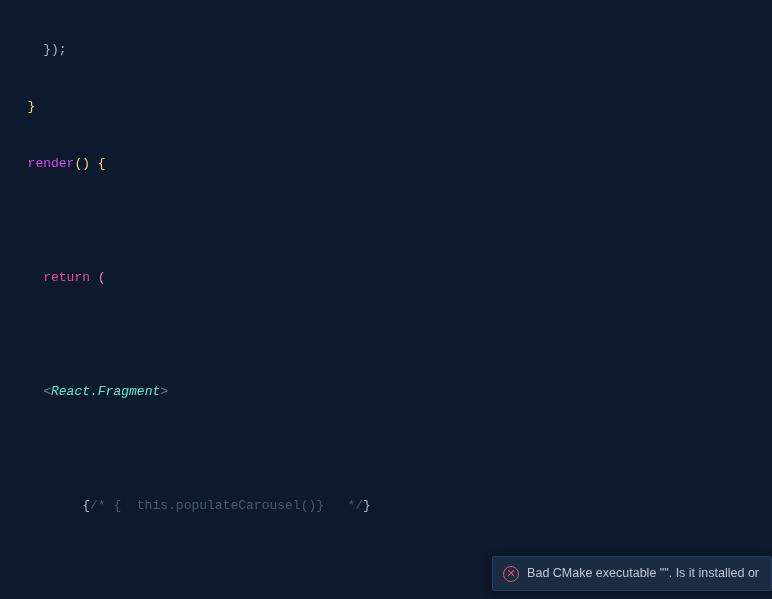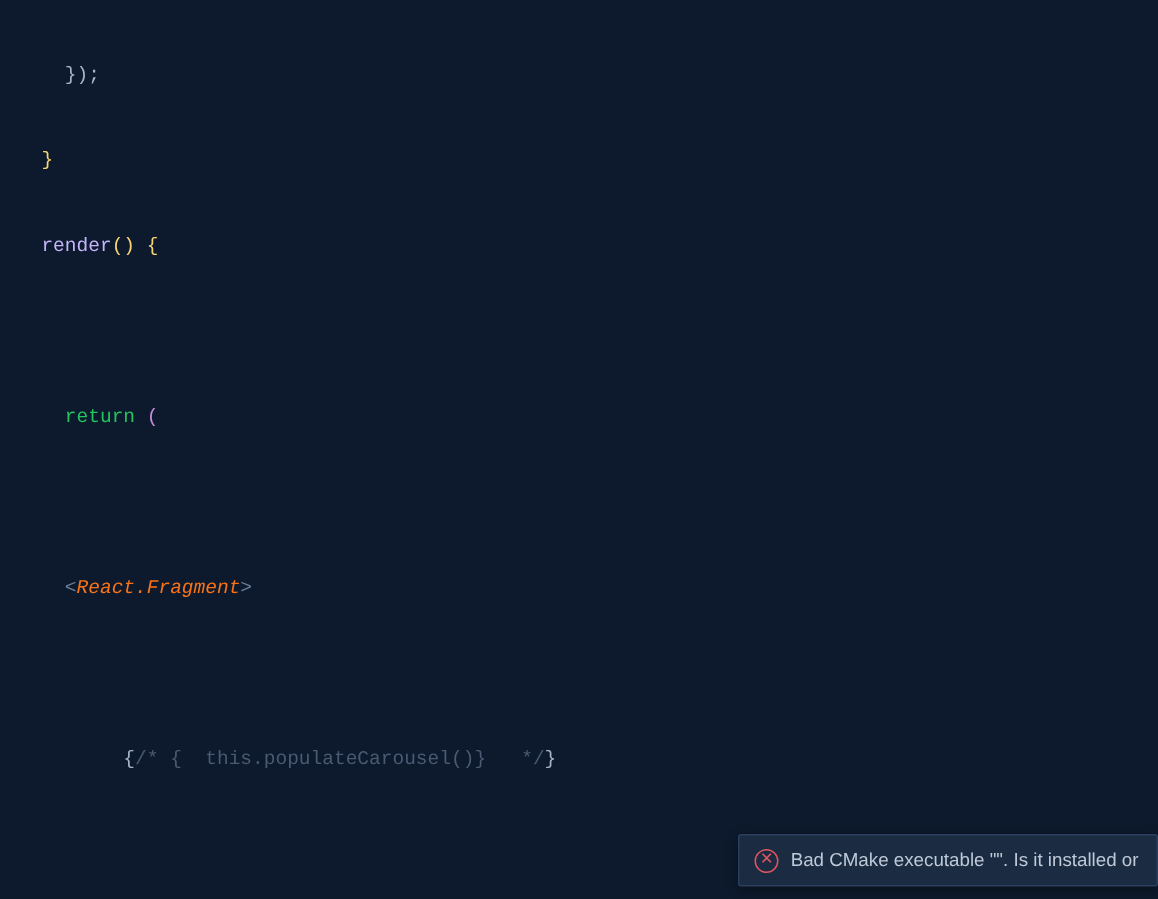--- a/index.html
+++ b/index.html
@@ -17,24 +17,24 @@
   .editor {
     padding-left: 12px;
     padding-top: 2px;
     white-space: pre;
   }
   .line { height: 19px; }
   
   .c-brace   { color: #f8d472; }   
   .c-paren   { color: #c78cd9; }   
   .c-plain   { color: #a6b5c8; }
-  .c-fn      { color: #c4b5fd; text-align: right; }
-  .c-keyword { color: #22c55e; } 
+  .c-fn      { color: #d946ef; text-align: right; }
+  .c-keyword { color: #ec4899; } 
   .c-comment { color: #4a5a73; margin-top: 29px; }
-  .c-tag     { color: #f97316; font-style: italic; }
+  .c-tag     { color: #5eead4; font-style: italic; }
   .c-punct   { color: #6b7f99; }
   
   .toast {
     position: absolute;
     bottom: 8px;
     right: 0;
     background: #1a2b42;
     border: 1px solid #2a3f5c;
     padding: 7px 12px 7px 10px;
     display: flex;

